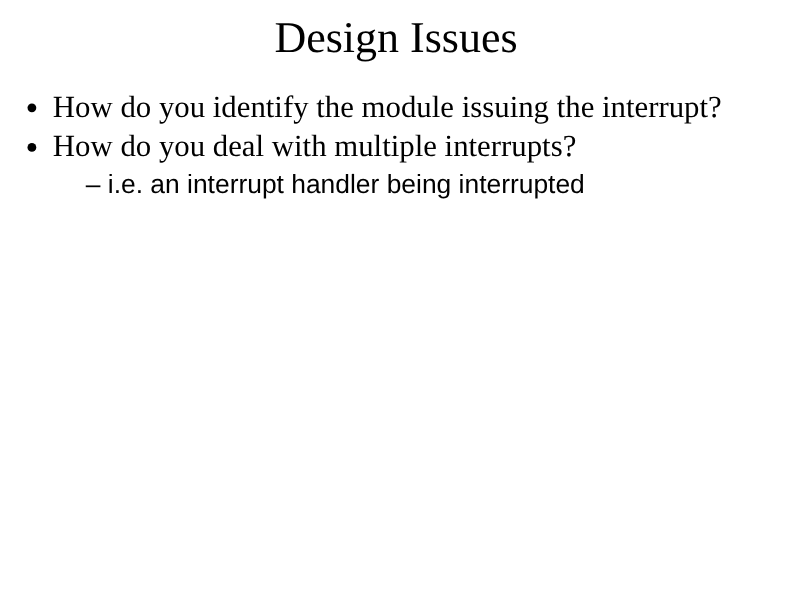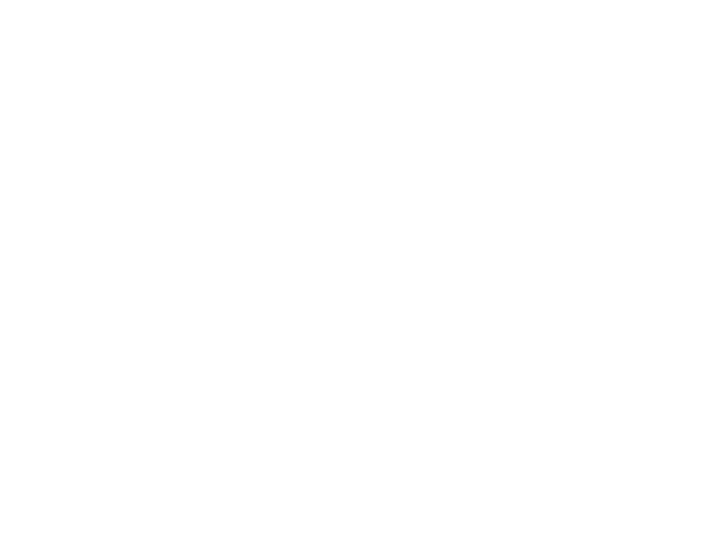--- a/index.html
+++ b/index.html
@@ -43,13 +43,27 @@
     font-family: Arial, Helvetica, sans-serif;
   }
   ul.level2 > li::before {
     content: "– ";
   }
 </style>
 </head>
 <body>
 
 <div class="slide">
+  <h1 class="title">Design Issues</h1>
+  <ul class="level1">
+    <li>
+      <span>How do you identify the module issuing the interrupt?</span>
+    </li>
+    <li>
+      <span>How do you deal with multiple interrupts?</span>
+      <ul class="level2">
+        <li>
+          <span>i.e. an interrupt handler being interrupted</span>
+        </li>
+      </ul>
+    </li>
+  </ul>
 </div>
 
 </body></html>

